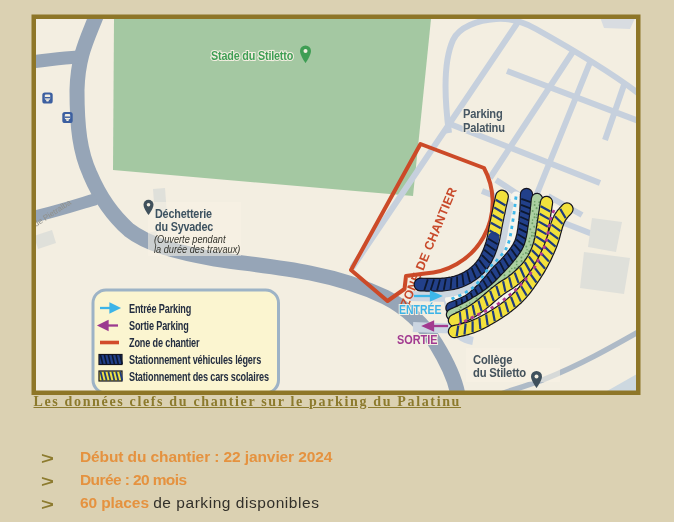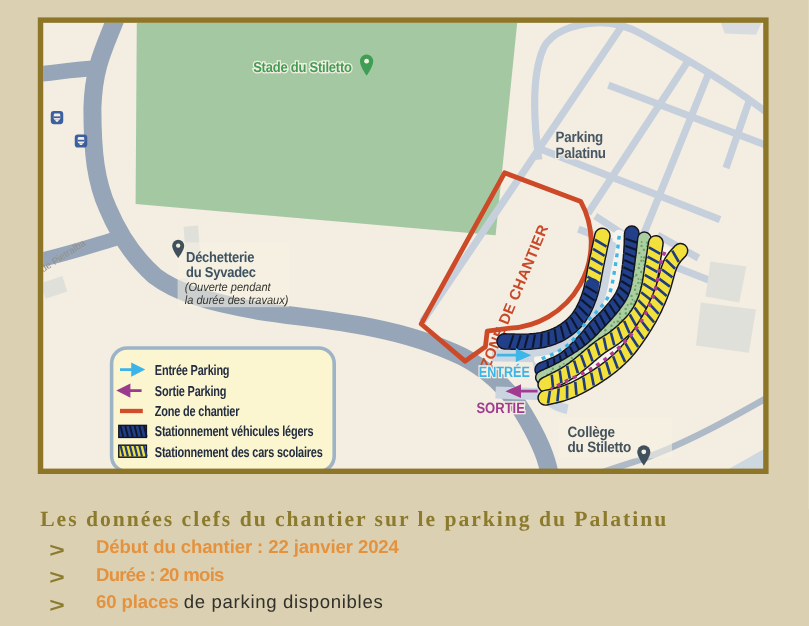--- a/index.html
+++ b/index.html
@@ -1,19 +1,19 @@
 <!DOCTYPE html>
 <html><head>
 <meta charset="utf-8">
 <style>
 html,body { margin:0; padding:0; }
 body { width:674px; height:522px; background:#dbd1b2; position:relative; overflow:hidden;
        font-family:"Liberation Sans", sans-serif; }
-.title { position:absolute; left:33.5px; top:422px; font-family:"Liberation Serif", serif;
-        font-weight:bold; font-size:18px; color:#8c7a2d; letter-spacing:1.65px; }
+.title { position:absolute; left:33.5px; top:394px; font-family:"Liberation Serif", serif;
+        font-weight:bold; font-size:14px; color:#8c7a2d; letter-spacing:1.65px;text-decoration:underline; }
 .b { position:absolute; font-size:15.5px; font-weight:bold; color:#e5923f; letter-spacing:-0.1px; }
 .c { position:absolute; left:41px; font-size:17px; font-weight:bold; color:#8d7b2f;
      transform:scale(1.3,1.0); transform-origin:left center; }
 .dark { color:#32302a; font-weight:normal; font-size:15.5px; letter-spacing:0.55px; }
 </style>
 </head>
 <body>
 <svg width="674" height="522" viewBox="0 0 674 522">
 <defs>
       <clipPath id="mapclip">

